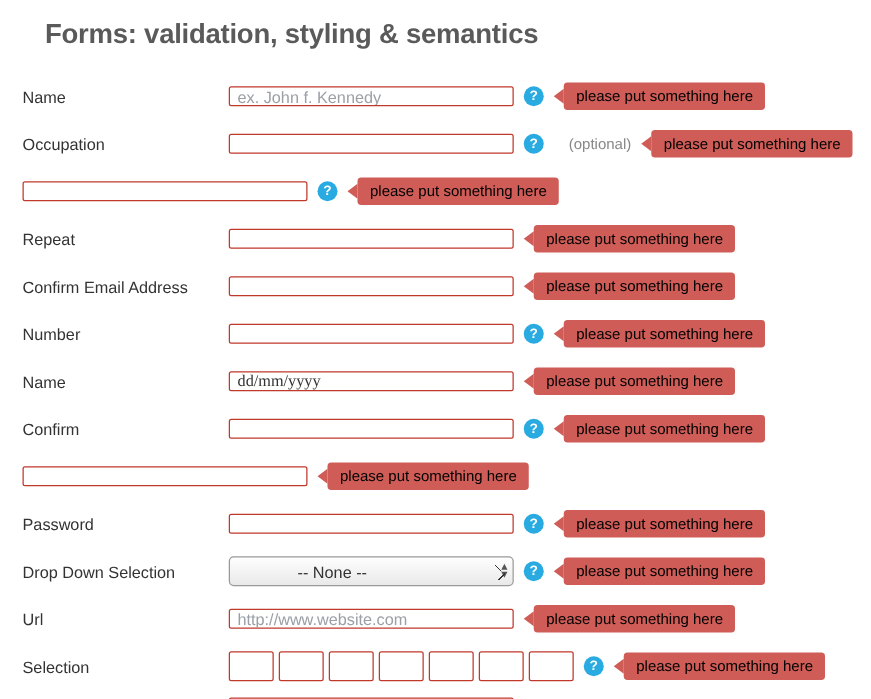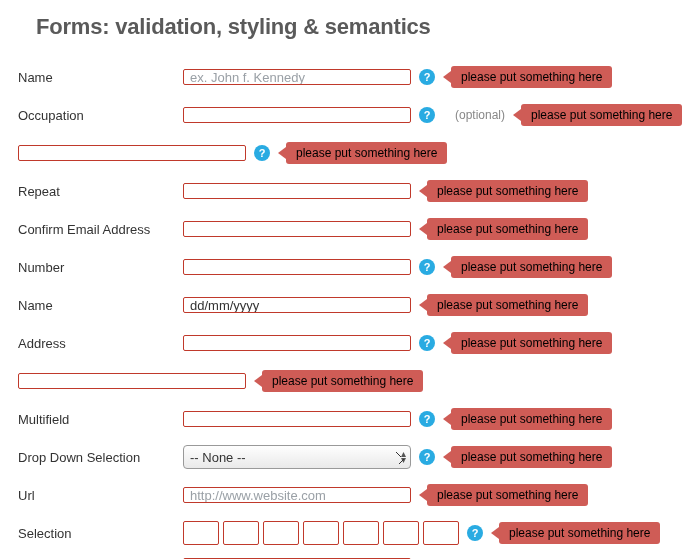--- a/index.html
+++ b/index.html
@@ -132,21 +132,21 @@
     position: absolute;
     left: -8px;
     top: 50%;
     transform: translateY(-50%);
     border: 6px solid transparent;
     border-right: 8px solid #cf5c56;
     border-left: 0;
   }
   .row.top { align-items: flex-start; }
   .row.top .label { padding-top: 4px; }
-  .select-inner { pointer-events: none; }
+  .select-inner { pointer-events: none; margin-left: 48px; }
 </style>
 </head>
 <body>
 
 <h1>Forms: validation, styling &amp; semantics</h1>
 
 <div class="row">
   <div class="label">Name</div>
   <div class="field">
       <input class="txt" type="text" placeholder="ex. John f. Kennedy" style="">
@@ -194,43 +194,43 @@
   <div class="field">
       <input class="txt" type="text" style="">
     </div>
   <span class="help">?</span>
   <span class="bubble">please put something here</span>
 </div>
 
 <div class="row">
   <div class="label">Name</div>
   <div class="field">
-      <input class="txt" type="text" style="font-family: Liberation Sans, sans-serif;" value="dd/mm/yyyy">
-    </div>
-  <span class="bubble">please put something here</span>
-</div>
-
-<div class="row">
-  <div class="label">Address</div>
+      <input class="txt" type="text" style="font-family: Liberation Serif, serif;" value="dd/mm/yyyy">
+    </div>
+  <span class="bubble">please put something here</span>
+</div>
+
+<div class="row">
+  <div class="label">Confirm</div>
   <div class="field">
       <input class="txt" type="password" style="">
     </div>
   <span class="help">?</span>
   <span class="bubble">please put something here</span>
 </div>
 
 <div class="row">
   <div class="field">
       <input class="txt" type="password" style="">
     </div>
   <span class="bubble">please put something here</span>
 </div>
 
 <div class="row">
-  <div class="label">Multifield</div>
+  <div class="label">Password</div>
   <div class="field">
       <input class="txt" type="text" style="">
     </div>
   <span class="help">?</span>
   <span class="bubble">please put something here</span>
 </div>
 
 <div class="row">
   <div class="label">Drop Down Selection</div>
   <div class="field">

